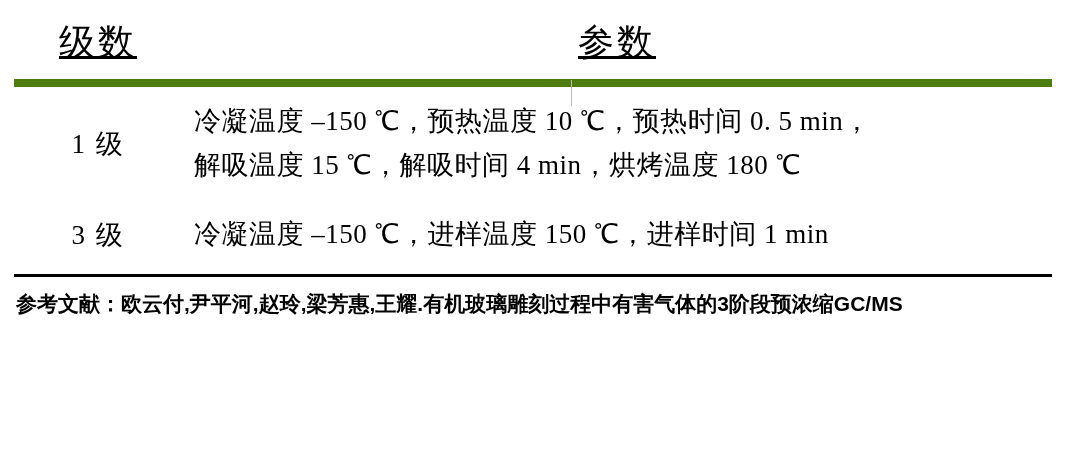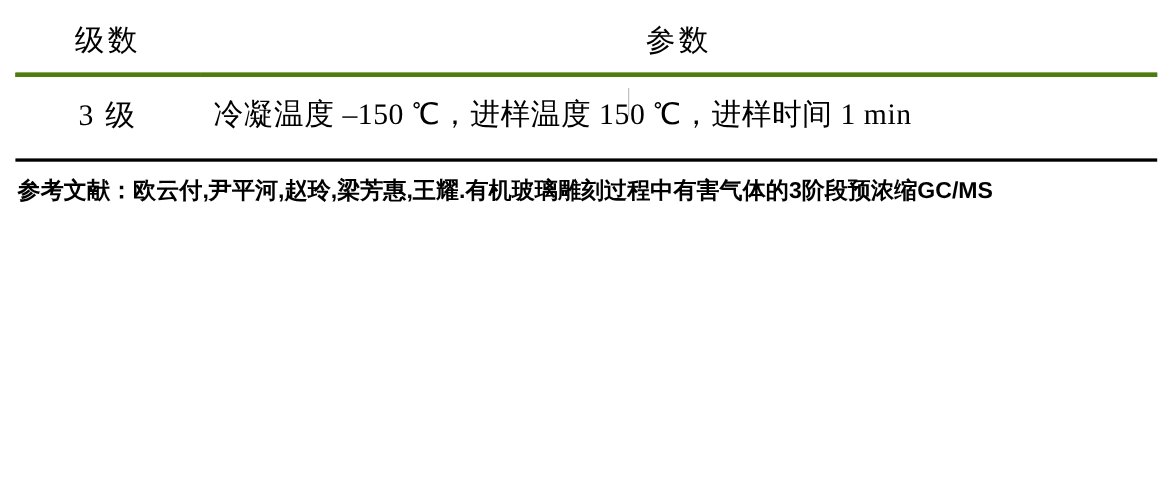--- a/index.html
+++ b/index.html
@@ -21,24 +21,25 @@
     box-sizing: border-box;
     padding: 8px 14px 0 14px;
   }
   table.tbl {
     width: 1038px;
     border-collapse: collapse;
     table-layout: fixed;
   }
   thead th {
     font-weight: normal;
-    font-size: 27px;
+    font-size: 36px;
     padding: 10px 0 12px 0;
-    border-bottom: 4px solid #4d7c0f;
+    border-bottom: 8px solid #4d7c0f;
     letter-spacing: 3px;
+    text-decoration: underline;
   }
   th.col-level { width: 168px; }
   th.col-param { width: 870px; }
   tbody td {
     font-size: 27px;
     vertical-align: middle;
     padding: 13px 0 13px 0;
   }
   td.level {
     text-align: center;
@@ -84,20 +85,27 @@
       <col style="width:870px">
     </colgroup>
     <thead>
       <tr class="rule-top">
         <th class="col-level">级数</th>
         <th class="col-param">参数</th>
       </tr>
     </thead>
     <tbody>
       <tr>
+        <td class="level">1 级</td>
+        <td class="param">
+          <div>冷凝温度 –150 ℃，预热温度 10 ℃，预热时间 0. 5 min，</div>
+          <div>解吸温度 15 ℃，解吸时间 4 min，烘烤温度 180 ℃</div>
+        </td>
+      </tr>
+      <tr>
         <td class="level">3 级</td>
         <td class="param">
           <div>冷凝温度 –150 ℃，进样温度 150 ℃，进样时间 1 min</div>
         </td>
       </tr>
     </tbody>
   </table>
 
   <div class="bottom-rule"></div>
 

